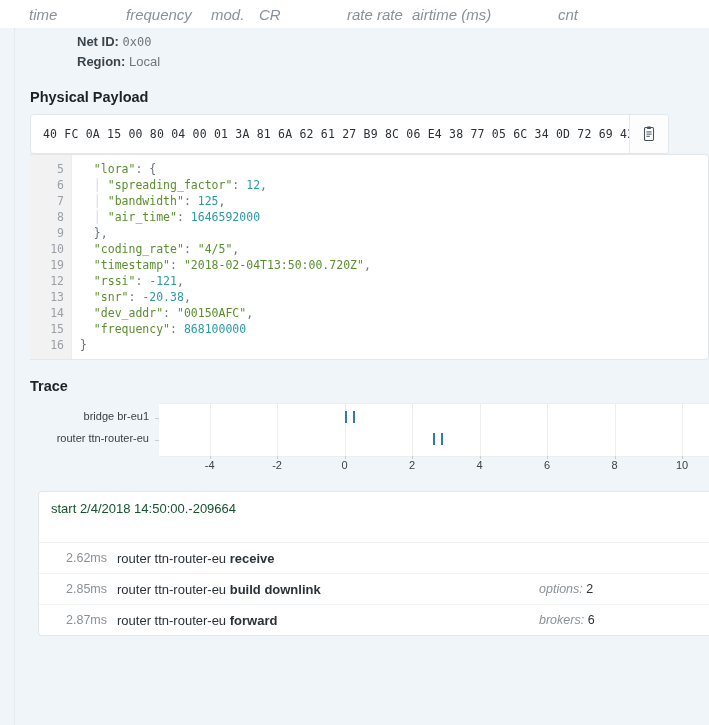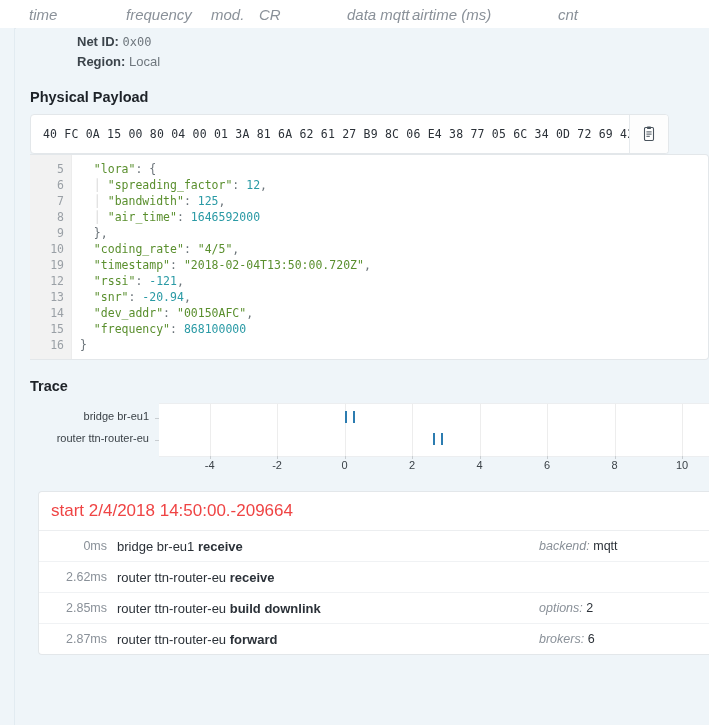--- a/index.html
+++ b/index.html
@@ -243,23 +243,23 @@
   .trace-table {
     margin: 16px 0 0 22px;
     margin-right: 0;
     background: #ffffff;
     border: 1px solid #e3e7ea;
     border-right: none;
     border-radius: 4px 0 0 4px;
     overflow: hidden;
   }
   .tt-start {
-    padding: 9px 0 9px 12px;
-    font-size: 17px;
-    color: #ef4444;
+    padding: 9px 0 26px 12px;
+    font-size: 13px;
+    color: #14532d;
     border-bottom: 1px solid #eceef0;
   }
   .tt-row {
     display: flex;
     align-items: center;
     height: 30px;
     border-bottom: 1px solid #f0f2f4;
   }
   .tt-row:last-child { border-bottom: none; }
   .tt-time {
@@ -291,21 +291,21 @@
   }
 </style>
 </head>
 <body>
 
 <div class="col-header">
   <span class="ch ch-time">time</span>
   <span class="ch ch-frequency">frequency</span>
   <span class="ch ch-mod">mod.</span>
   <span class="ch ch-cr">CR</span>
-  <span class="ch ch-datarate">data mqtt</span>
+  <span class="ch ch-datarate">rate rate</span>
   <span class="ch ch-airtime">airtime (ms)</span>
   <span class="ch ch-cnt">cnt</span>
 </div>
 
 <div class="page-gutter"></div>
 
 <div class="content">
 
   <div class="meta-lines">
     <div class="meta-line">
@@ -351,21 +351,21 @@
       </div>
     <div class="code-lines" id="code-lines">
         <div class="cl"><span class="tok-indent">  </span><span class="tok-key">"lora"</span><span class="tok-punct">: </span><span class="tok-punct">{</span></div>
         <div class="cl"><span class="tok-indent">  </span><span class="tok-indent">│ </span><span class="tok-key">"spreading_factor"</span><span class="tok-punct">: </span><span class="tok-num">12</span><span class="tok-punct">,</span></div>
         <div class="cl"><span class="tok-indent">  </span><span class="tok-indent">│ </span><span class="tok-key">"bandwidth"</span><span class="tok-punct">: </span><span class="tok-num">125</span><span class="tok-punct">,</span></div>
         <div class="cl"><span class="tok-indent">  </span><span class="tok-indent">│ </span><span class="tok-key">"air_time"</span><span class="tok-punct">: </span><span class="tok-num">1646592000</span></div>
         <div class="cl"><span class="tok-indent">  </span><span class="tok-punct">}</span><span class="tok-punct">,</span></div>
         <div class="cl"><span class="tok-indent">  </span><span class="tok-key">"coding_rate"</span><span class="tok-punct">: </span><span class="tok-str">"4/5"</span><span class="tok-punct">,</span></div>
         <div class="cl"><span class="tok-indent">  </span><span class="tok-key">"timestamp"</span><span class="tok-punct">: </span><span class="tok-str">"2018-02-04T13:50:00.720Z"</span><span class="tok-punct">,</span></div>
         <div class="cl"><span class="tok-indent">  </span><span class="tok-key">"rssi"</span><span class="tok-punct">: </span><span class="tok-num">-121</span><span class="tok-punct">,</span></div>
-        <div class="cl"><span class="tok-indent">  </span><span class="tok-key">"snr"</span><span class="tok-punct">: </span><span class="tok-num">-20.94</span><span class="tok-punct">,</span></div>
+        <div class="cl"><span class="tok-indent">  </span><span class="tok-key">"snr"</span><span class="tok-punct">: </span><span class="tok-num">-20.38</span><span class="tok-punct">,</span></div>
         <div class="cl"><span class="tok-indent">  </span><span class="tok-key">"dev_addr"</span><span class="tok-punct">: </span><span class="tok-str">"00150AFC"</span><span class="tok-punct">,</span></div>
         <div class="cl"><span class="tok-indent">  </span><span class="tok-key">"frequency"</span><span class="tok-punct">: </span><span class="tok-num">868100000</span></div>
         <div class="cl"><span class="tok-punct">}</span></div>
       </div>
   </div>
 
   <div class="section-title">Trace</div>
 
   <div class="trace-chart">
     <div class="chart-labels" id="chart-labels">
@@ -405,25 +405,20 @@
         <div class="ax" style="left: 388.037px;">6</div>
         <div class="ax" style="left: 455.521px;">8</div>
         <div class="ax" style="left: 523.006px;">10</div>
       </div>
   </div>
 
   <div class="trace-table">
     <div class="tt-start">start 2/4/2018 14:50:00.-209664</div>
     <div id="trace-rows">
         <div class="tt-row">
-          <div class="tt-time">0ms</div>
-          <div class="tt-desc"><span>bridge br-eu1 </span><b>receive</b></div>
-          <div class="tt-meta"><span class="mk">backend: </span><span class="mv">mqtt</span></div>
-        </div>
-        <div class="tt-row">
           <div class="tt-time">2.62ms</div>
           <div class="tt-desc"><span>router ttn-router-eu </span><b>receive</b></div>
         </div>
         <div class="tt-row">
           <div class="tt-time">2.85ms</div>
           <div class="tt-desc"><span>router ttn-router-eu </span><b>build downlink</b></div>
           <div class="tt-meta"><span class="mk">options: </span><span class="mv">2</span></div>
         </div>
         <div class="tt-row">
           <div class="tt-time">2.87ms</div>

